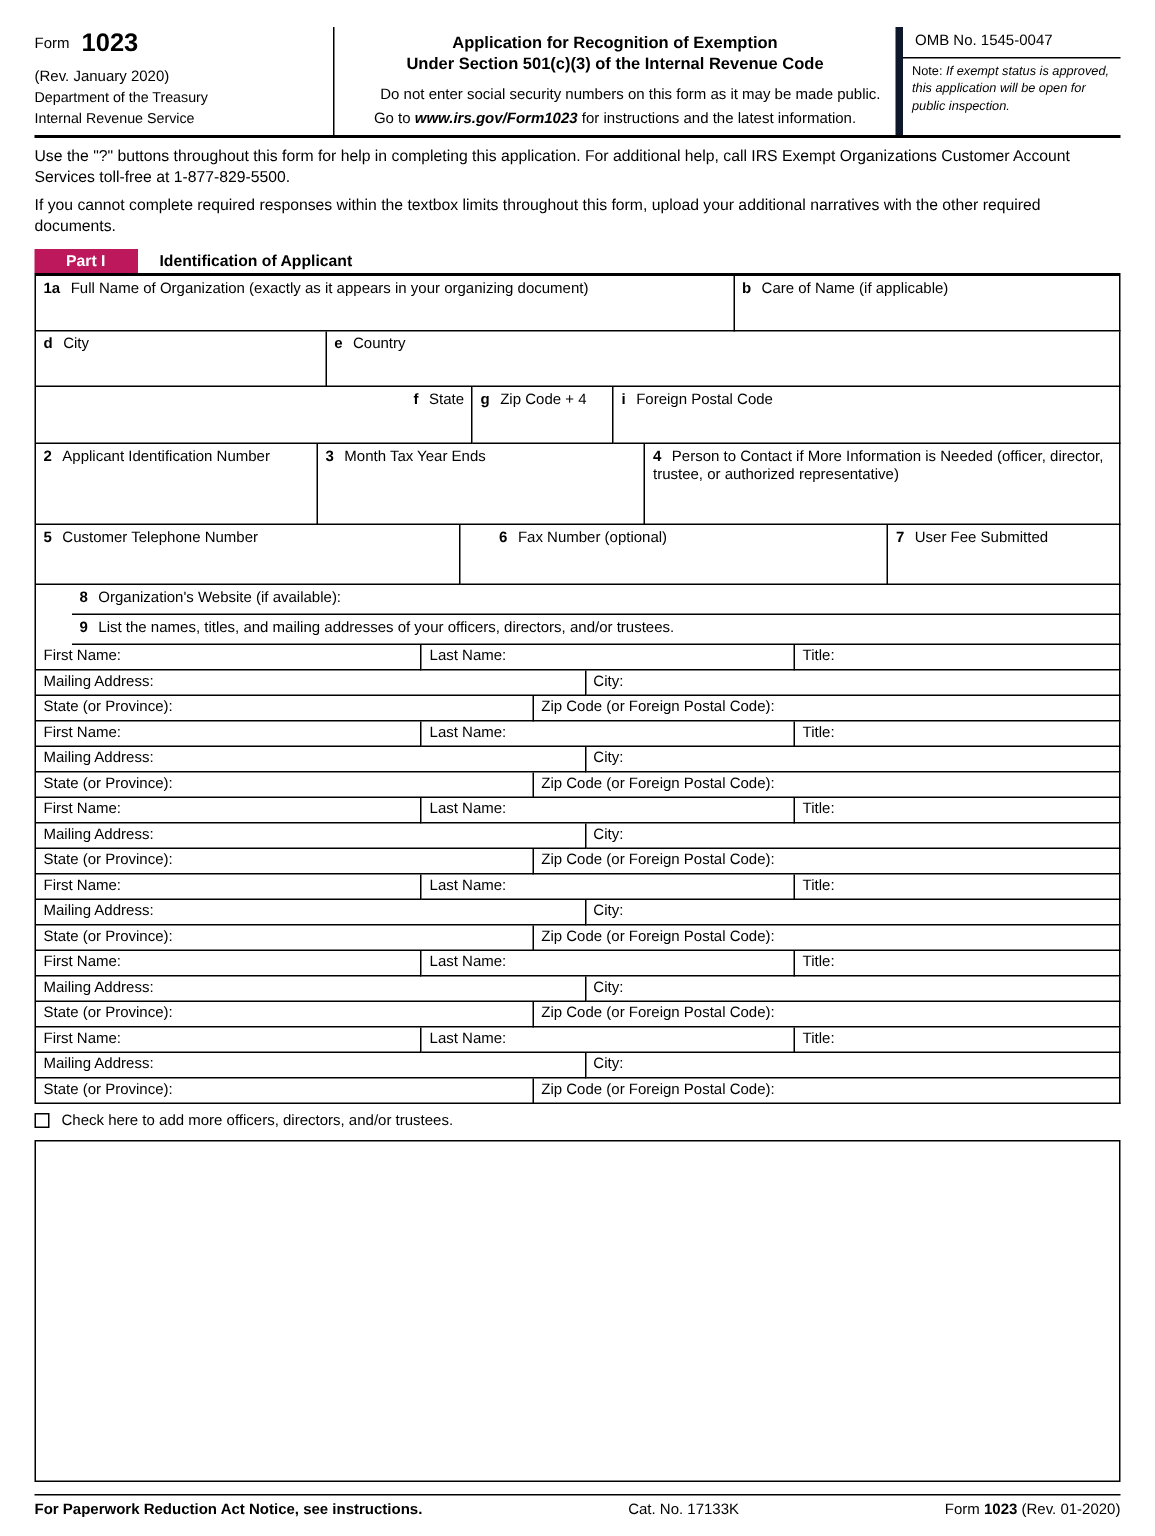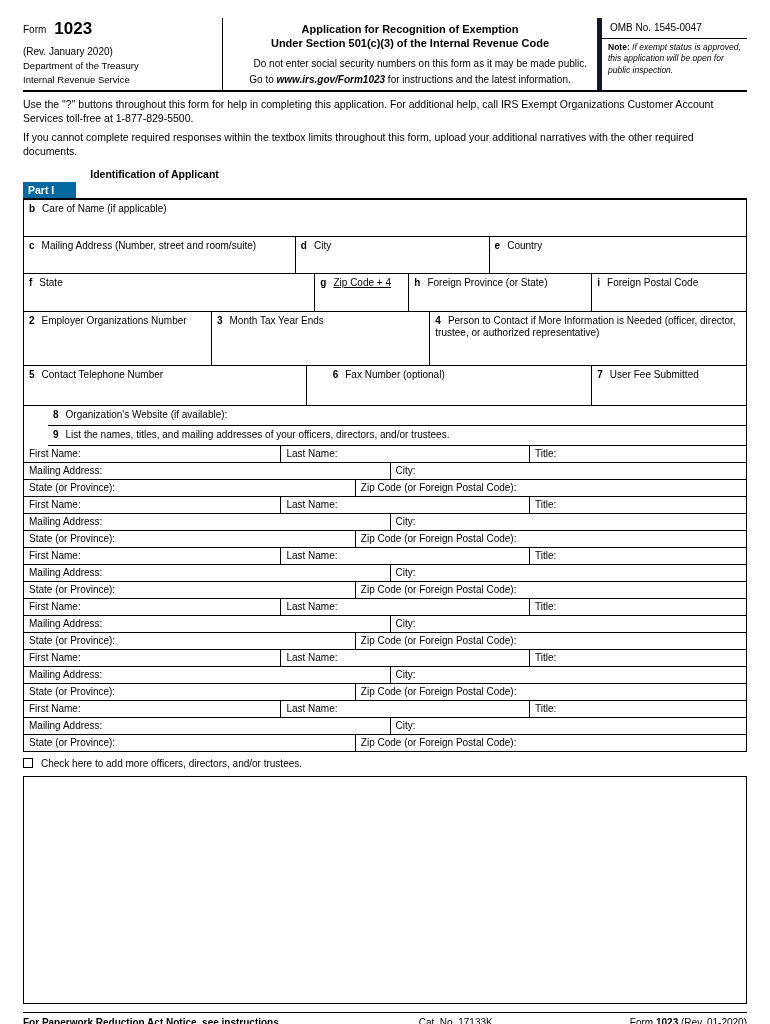--- a/index.html
+++ b/index.html
@@ -15,41 +15,41 @@
   .rev { font-size:10px; margin-top:9px; }
   .agency { font-size:9.5px; margin-top:3px; }
   .hdr-center { flex:1; text-align:center; padding:4px 10px 2px 10px; }
   .title1, .title2 { font-weight:bold; font-size:11px; line-height:1.3; }
   .inst1 { font-size:10px; margin-top:7px;text-align:right; }
   .inst2 { font-size:10px; margin-top:5px; }
   .inst2 b { font-style:italic; }
   .hdr-right { width:150px; border-left:5px solid #0f172a; display:flex; flex-direction:column; }
   .omb { font-size:10px; font-weight:normal; padding:4px 4px 5px 8px; border-bottom:1px solid #000; white-space:nowrap; }
   .note-box { font-size:8.5px; padding:3px 4px 3px 6px; line-height:1.35; }
-  .note-box .note-word { font-weight:bold; }
+  .note-box .note-word { font-weight:normal; }
   .note-box .note-text { font-style:italic; }
 
   
   .intro p { font-size:10.5px; line-height:1.3; margin-top:6px; }
   .intro { margin-bottom:7px; }
 
   
   .part-bar { display:flex; align-items:stretch; border-bottom:2.5px solid #000; margin-top:2px; }
-  .part-label { background:#0369a1; color:#fff; font-weight:bold; font-size:10.5px; padding:2px 22px 2px 5px;margin-top:16px; }
+  .part-label { background:#be185d; color:#fff; font-weight:bold; font-size:10.5px; padding:2px 22px 2px 21px; }
   .part-title { font-weight:bold; font-size:10.5px; margin-left:14px; padding-top:2px; }
 
   
   .grid { border-left:1px solid #000; width:724px; }
   .grow { display:flex; }
   .gcell { border-right:1px solid #000; border-bottom:1px solid #000; padding:3px 5px; font-size:10px; line-height:1.25; overflow:hidden; }
   .fnum { font-weight:bold; margin-right:7px; }
   .h37 { height:37px; } .h38 { height:38px; } .h54 { height:54px; } .h40 { height:40px; } .h20 { height:20px;margin-left:24px; }
   .w1a{width:64.4%;} .w1b{flex:1;}
   .wc{width:37.6%;} .wd{width:26.8%;} .we{flex:1;}
-  .wf{width:40.3%;} .wg{width:13%;text-decoration:underline;} .wh{width:25.3%;} .wi{flex:1;}
+  .wf{width:40.3%;text-align:right;} .wg{width:13%;} .wh{width:25.3%;} .wi{flex:1;}
   .w2{width:26%;} .w3{width:30.2%;} .w4{flex:1;}
   .w5{width:39.1%;} .w6{width:39.5%;} .w7{flex:1;}
   .wfull{width:100%;}
   .gap6 { display:inline-block; width:14px; }
 
   
   .officer-list { border-left:1px solid #000; width:724px; }
   .orow { display:flex; }
   .ocell { border-right:1px solid #000; border-bottom:1px solid #000; height:17px; padding:2px 5px; font-size:10px; line-height:1.2; white-space:nowrap; overflow:hidden; }
   .o-first{width:35.6%;} .o-last{width:34.4%;} .o-title{flex:1;}
@@ -99,40 +99,39 @@
     <p>If you cannot complete required responses within the textbox limits throughout this form, upload your additional narratives with the other required documents.</p>
   </div>
 
   <div class="part-bar">
     <span class="part-label">Part I</span>
     <span class="part-title">Identification of Applicant</span>
   </div>
 
   <div class="grid">
     <div class="grow">
+      <div class="gcell h37 w1a"><span class="fnum">1a</span><span>Full Name of Organization (exactly as it appears in your organizing document)</span></div>
       <div class="gcell h37 w1b"><span class="fnum">b</span><span>Care of Name (if applicable)</span></div>
     </div>
     <div class="grow">
-      <div class="gcell h37 wc"><span class="fnum">c</span><span>Mailing Address (Number, street and room/suite)</span></div>
       <div class="gcell h37 wd"><span class="fnum">d</span><span>City</span></div>
       <div class="gcell h37 we"><span class="fnum">e</span><span>Country</span></div>
     </div>
     <div class="grow">
       <div class="gcell h38 wf"><span class="fnum">f</span><span>State</span></div>
       <div class="gcell h38 wg"><span class="fnum">g</span><span>Zip Code + 4</span></div>
-      <div class="gcell h38 wh"><span class="fnum">h</span><span>Foreign Province (or State)</span></div>
       <div class="gcell h38 wi"><span class="fnum">i</span><span>Foreign Postal Code</span></div>
     </div>
     <div class="grow">
-      <div class="gcell h54 w2"><span class="fnum">2</span><span>Employer Organizations Number</span></div>
+      <div class="gcell h54 w2"><span class="fnum">2</span><span>Applicant Identification Number</span></div>
       <div class="gcell h54 w3"><span class="fnum">3</span><span>Month Tax Year Ends</span></div>
       <div class="gcell h54 w4"><span class="fnum">4</span><span>Person to Contact if More Information is Needed (officer, director, trustee, or authorized representative)</span></div>
     </div>
     <div class="grow">
-      <div class="gcell h40 w5"><span class="fnum">5</span><span>Contact Telephone Number</span></div>
+      <div class="gcell h40 w5"><span class="fnum">5</span><span>Customer Telephone Number</span></div>
       <div class="gcell h40 w6"><span class="fnum gap6"></span><span class="fnum">6</span><span>Fax Number (optional)</span></div>
       <div class="gcell h40 w7"><span class="fnum">7</span><span>User Fee Submitted</span></div>
     </div>
     <div class="grow">
       <div class="gcell h20 wfull"><span class="fnum">8</span><span>Organization's Website (if available):</span></div>
     </div>
     <div class="grow">
       <div class="gcell h20 wfull"><span class="fnum">9</span><span>List the names, titles, and mailing addresses of your officers, directors, and/or trustees.</span></div>
     </div>
   </div>

